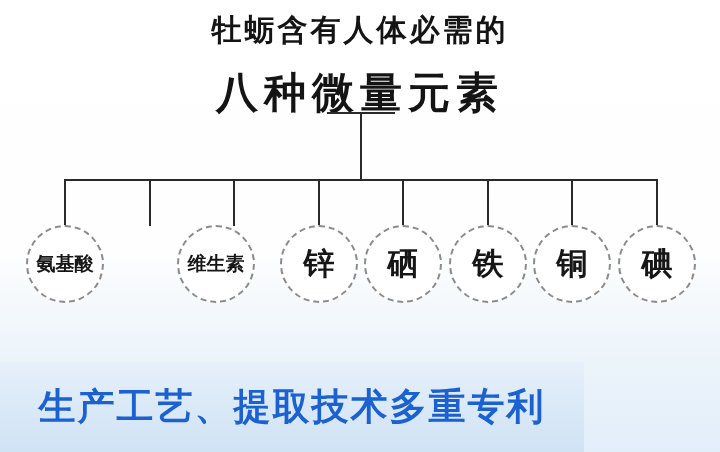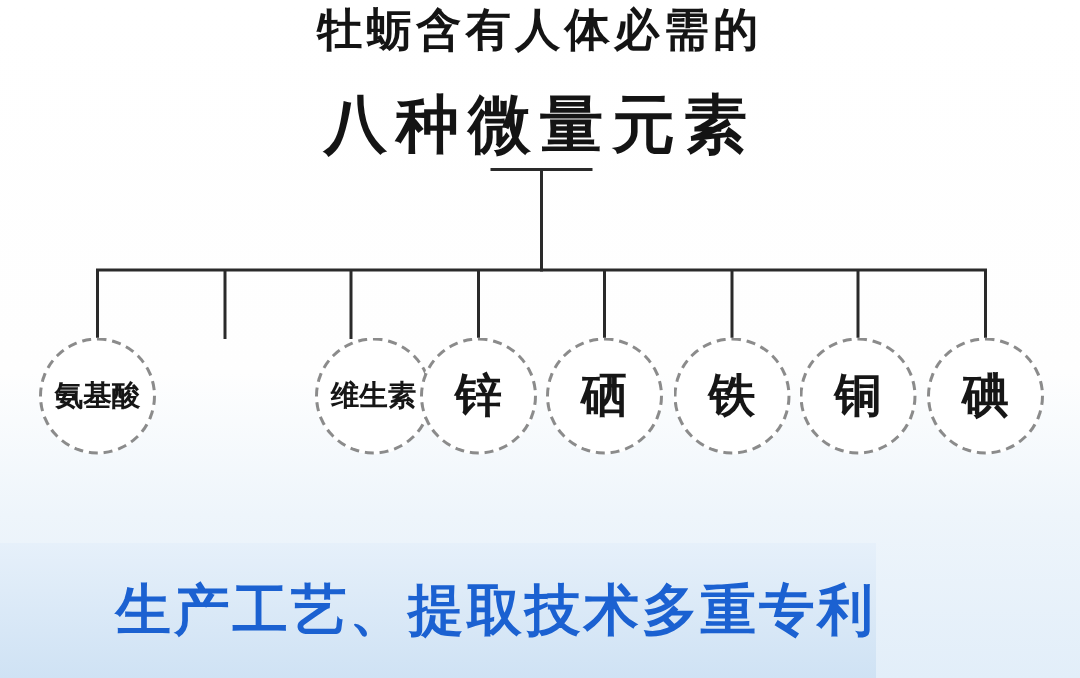--- a/index.html
+++ b/index.html
@@ -5,21 +5,21 @@
   html, body { margin: 0; padding: 0; }
   body {
     width: 720px; height: 452px;
     position: relative; overflow: hidden;
     font-family: "Liberation Sans", "DejaVu Sans", sans-serif;
     background: linear-gradient(180deg, #ffffff 0%, #fefefe 55%, #eef5fb 76%, #e2eef9 100%);
   }
   .stage { position: absolute; inset: 0; }
 
   .title {
-    position: absolute; top: 0; left: 0; width: 720px;
+    position: absolute; top: 10px; left: 0; width: 720px;
     text-align: center; color: #141414;
   }
   .title-line1 { font-size: 30px; font-weight: bold; letter-spacing: 3px; }
   .title-line2 { font-size: 42px; font-weight: bold; letter-spacing: 6px; margin-top: 14px; }
 
   .line { position: absolute; background: #2a2a2a; }
   .stem-cap    { left: 327px; top: 112px; width: 68px;  height: 2px; }
   .stem        { left: 360px; top: 112px; width: 2px;   height: 69px; }
   .rail        { left: 64px;  top: 179px; width: 594px; height: 2px; }
   .drop        { top: 180px; width: 2px; height: 46px; }
@@ -37,31 +37,31 @@
     width: 78px; height: 78px; box-sizing: border-box;
     border: 2px dashed #8b8b8b; border-radius: 50%;
     background: #ffffff;
     display: flex; align-items: center; justify-content: center;
     color: #161616; font-weight: bold; text-align: center;
   }
   .circle.small { font-size: 19px; letter-spacing: 0px; }
   .circle.large { font-size: 31px; }
   .c-0 { left: 26px; }
   .c-1 { left: 111px; }
-  .c-2 { left: 210px; }
+  .c-2 { left: 177px; }
   .c-3 { left: 280px; }
   .c-4 { left: 364px; }
   .c-5 { left: 449px; }
   .c-6 { left: 533px; }
   .c-7 { left: 618px; }
 
   .footer {
     position: absolute; left: 0; top: 362px; width: 584px; height: 90px;
     background: linear-gradient(180deg, #e6f0fa 0%, #cfe2f4 100%);
-    display: flex; align-items: center; justify-content: flex-end;
+    display: flex; align-items: center; justify-content: center;
   }
   .footer-text {
     font-size: 37px; font-weight: bold; color: #1b61d1; letter-spacing: 2px;
   }
 </style>
 </head>
 <body>
 
 <div class="stage">
 

